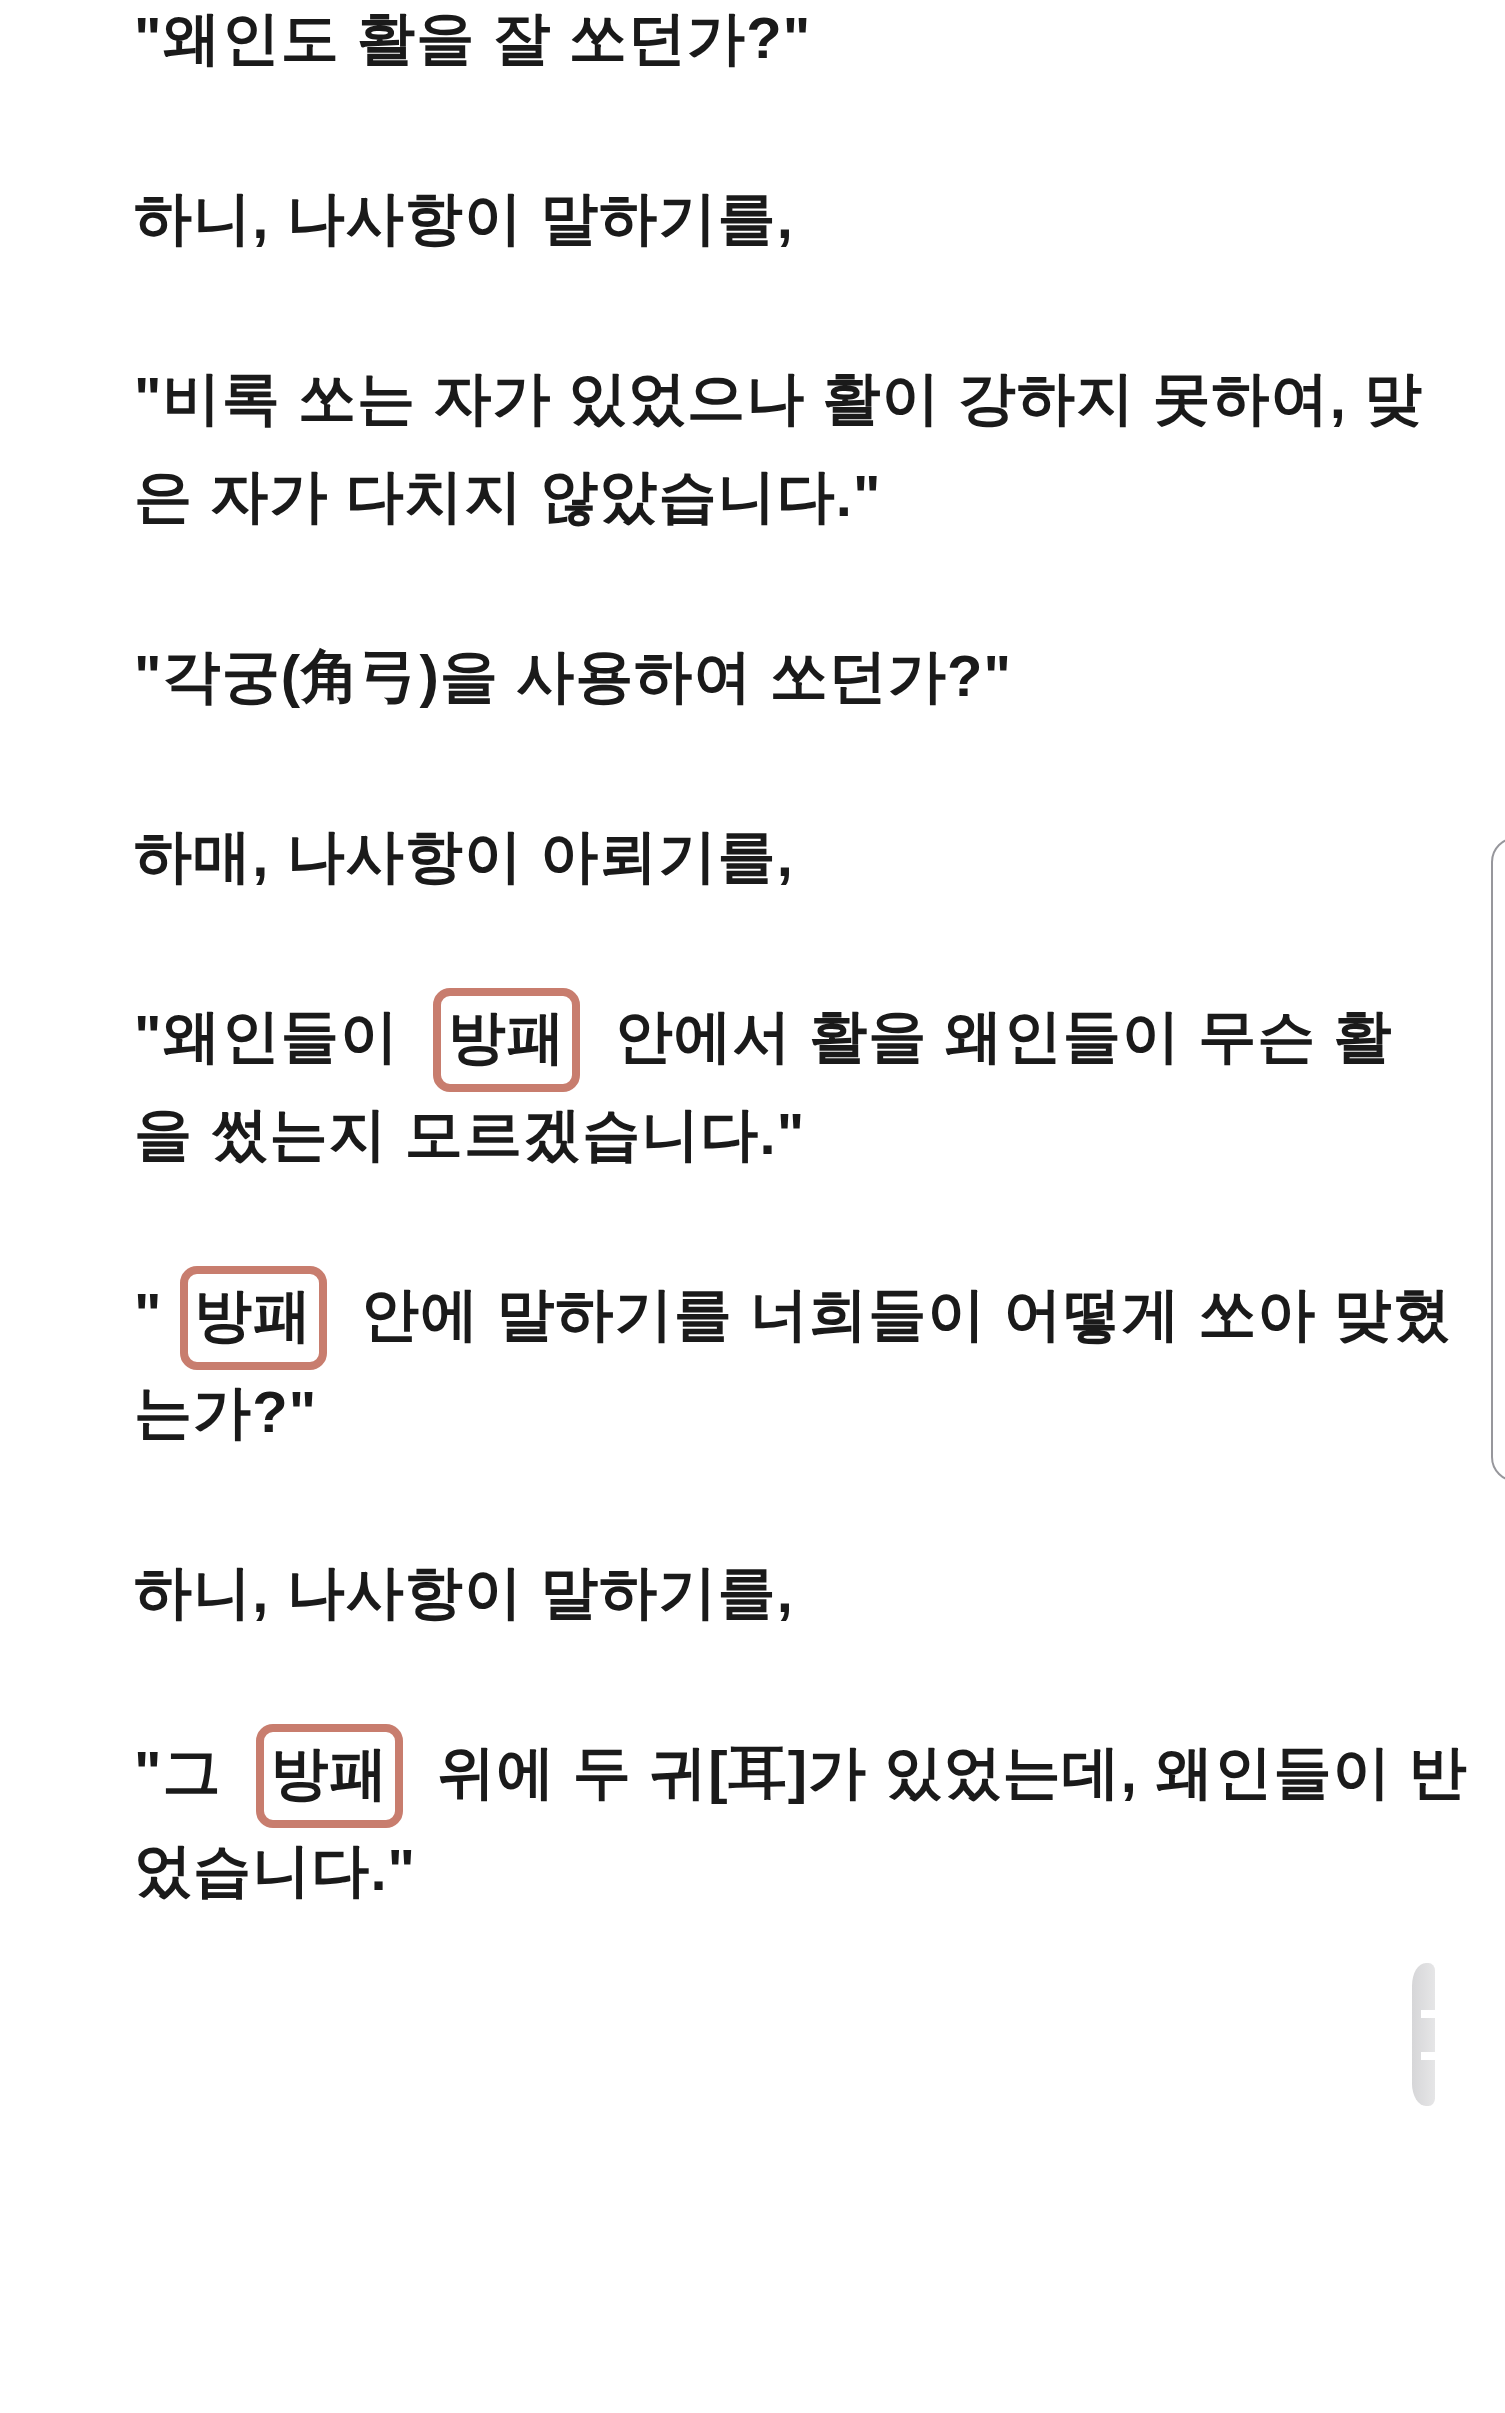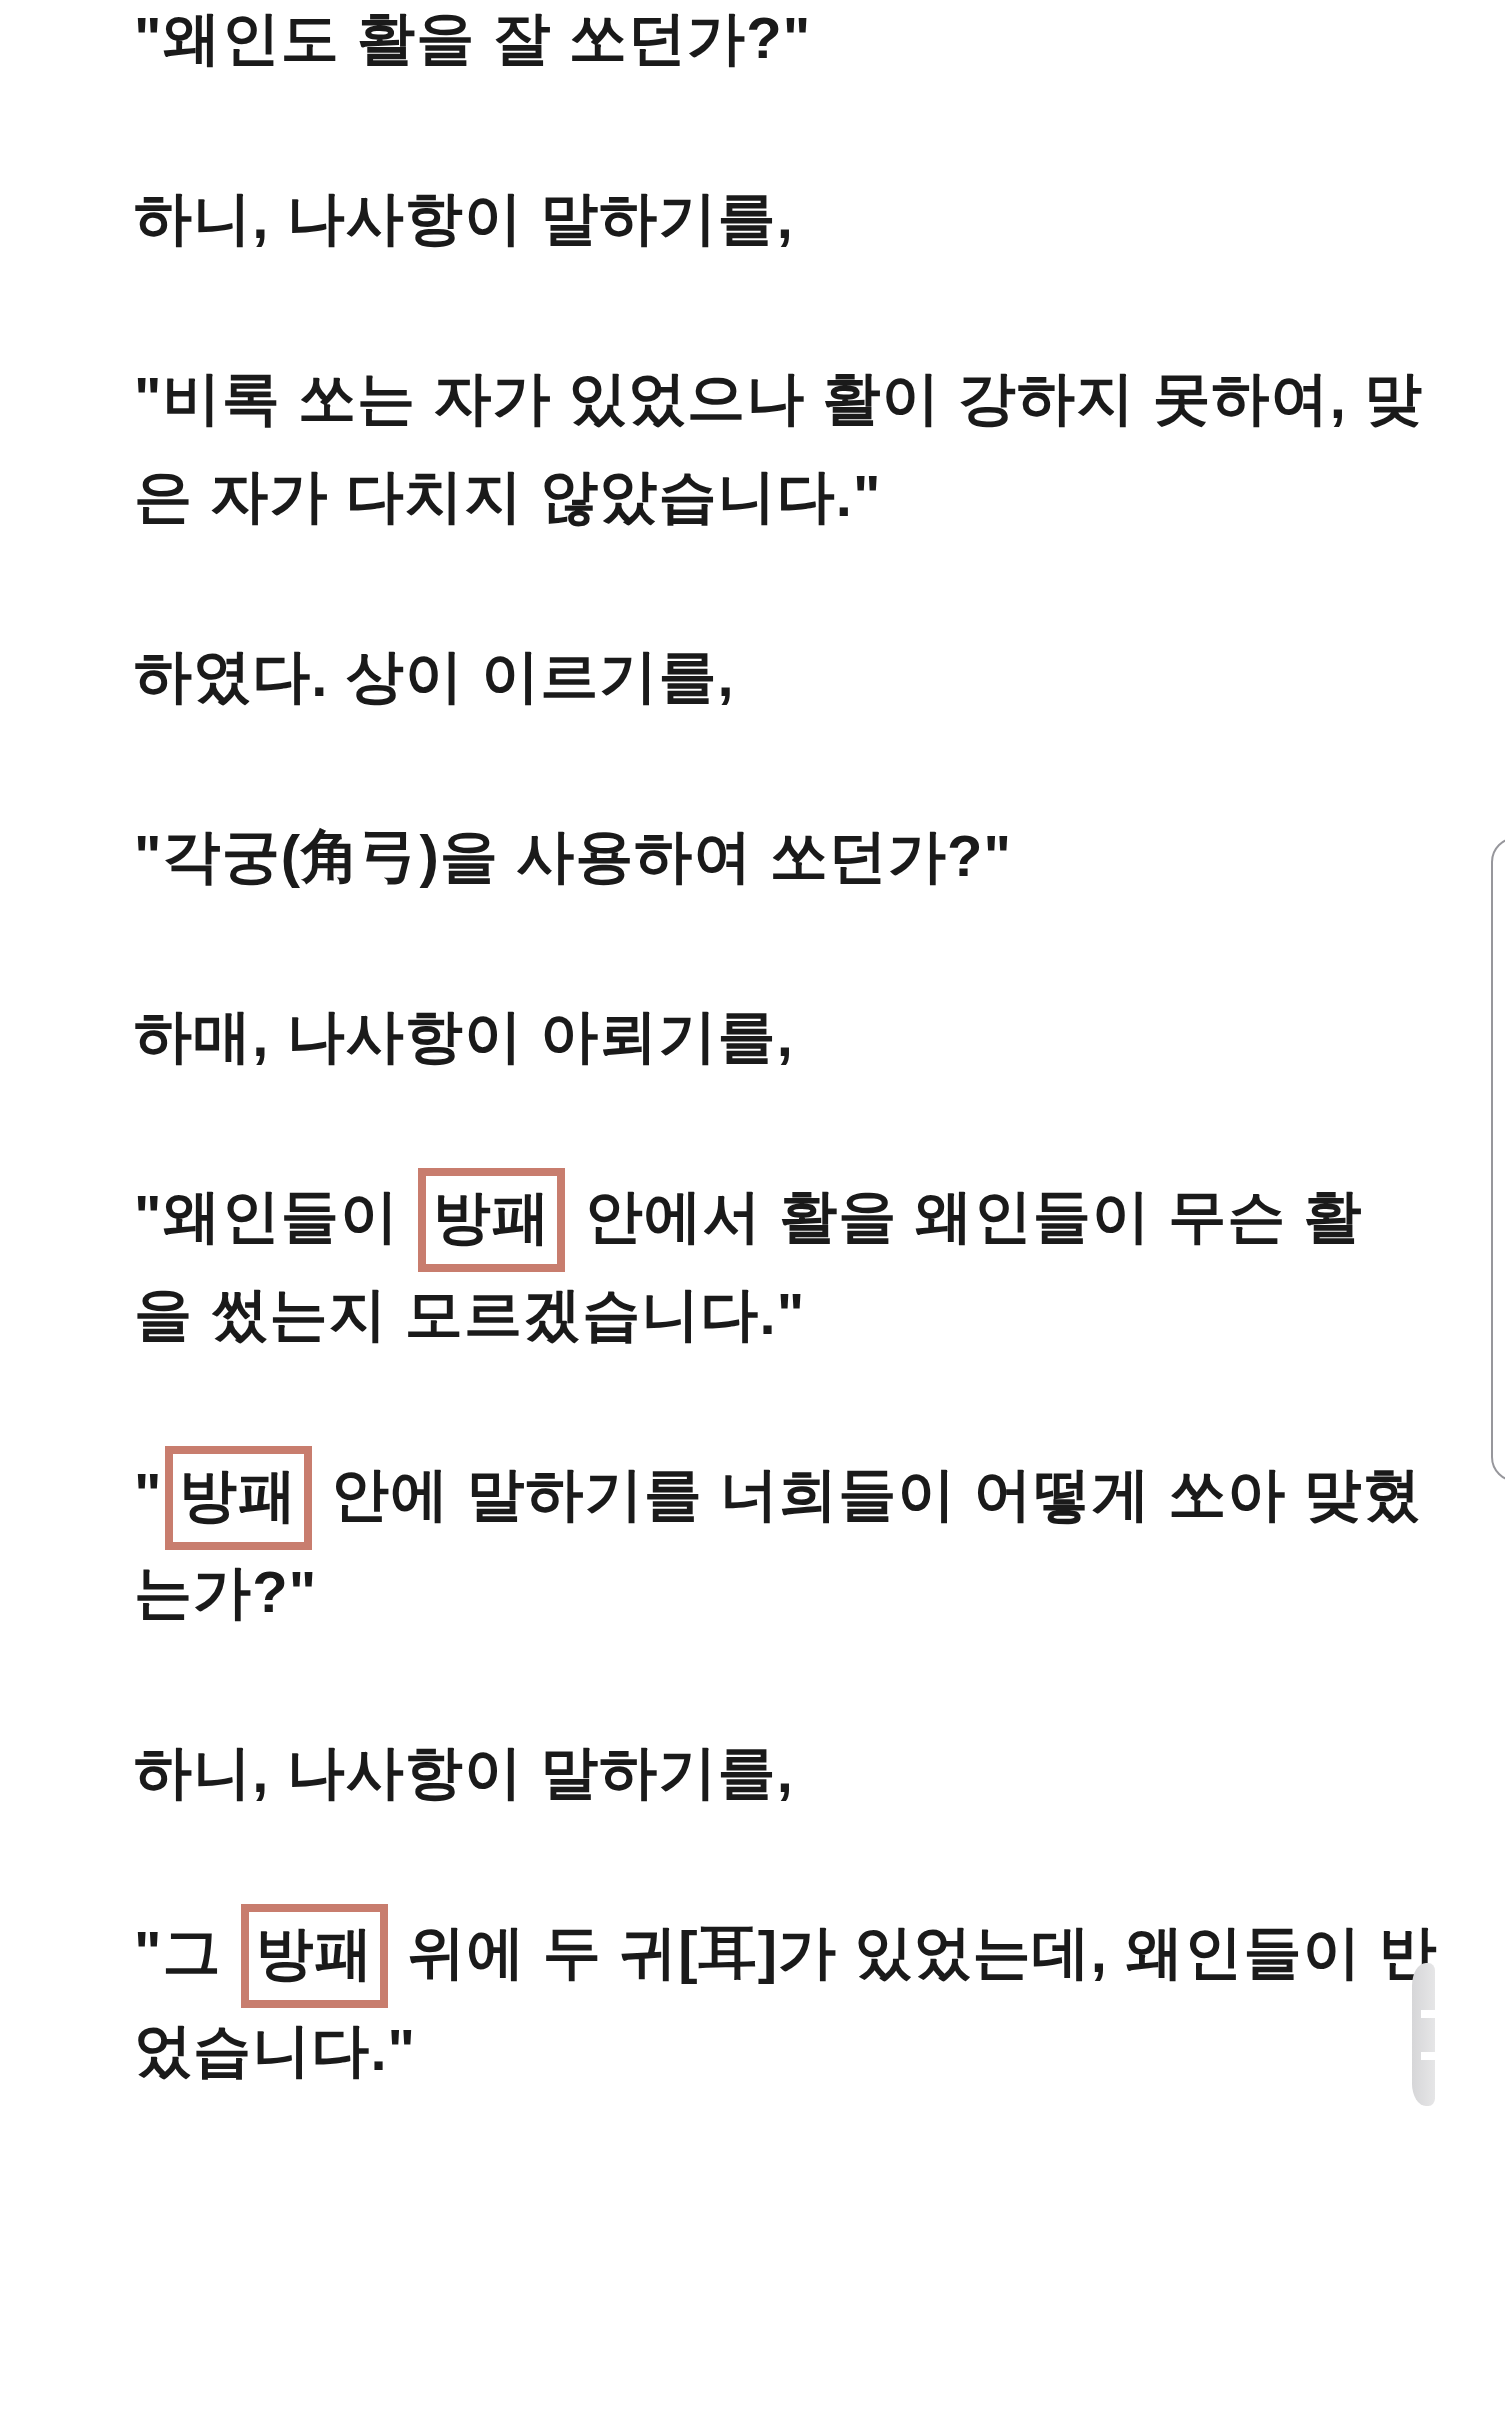--- a/index.html
+++ b/index.html
@@ -29,23 +29,23 @@
   .line {
     font-size: 58px;
     line-height: 98px;
     font-weight: 600;
     letter-spacing: 1.1px;
     white-space: nowrap;
   }
   .hl {
     display: inline;
     border: 8.6px solid #c87d6e;
-    border-radius: 0;
+    border-radius: 17px;
     padding: 7.5px 6.5px 16px 6.5px;
-    margin: 0 2px;
+    margin: 0 17px;
   }
   
   .edge-outline {
     position: absolute;
     left: 1491px;
     top: 837px;
     width: 75px;
     height: 641px;
     border: 2.7px solid #97979c;
     border-radius: 25px;
@@ -80,23 +80,20 @@
         <div class="line"><span>"왜인도 활을 잘 쏘던가?"</span></div>
       </div>
       <div class="para">
         <div class="line"><span>하니, 나사항이 말하기를,</span></div>
       </div>
       <div class="para">
         <div class="line"><span>"비록 쏘는 자가 있었으나 활이 강하지 못하여, 맞</span></div>
         <div class="line"><span>은 자가 다치지 않았습니다."</span></div>
       </div>
       <div class="para">
-        <div class="line"><span>하였다. 상이 이르기를,</span></div>
-      </div>
-      <div class="para">
         <div class="line"><span>"각궁(角弓)을 사용하여 쏘던가?"</span></div>
       </div>
       <div class="para">
         <div class="line"><span>하매, 나사항이 아뢰기를,</span></div>
       </div>
       <div class="para">
         <div class="line"><span>"왜인들이 </span><span class="hl" style="border-color: rgb(200, 125, 110);">방패</span><span> 안에서 활을 왜인들이 무슨 활</span></div>
         <div class="line"><span>을 썼는지 모르겠습니다."</span></div>
       </div>
       <div class="para">

